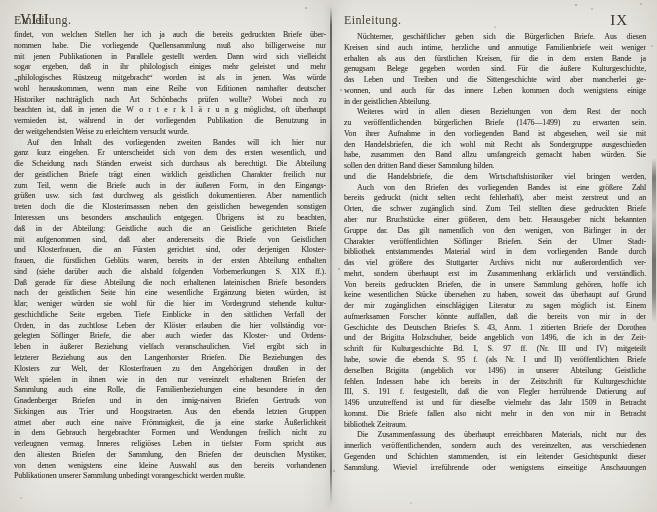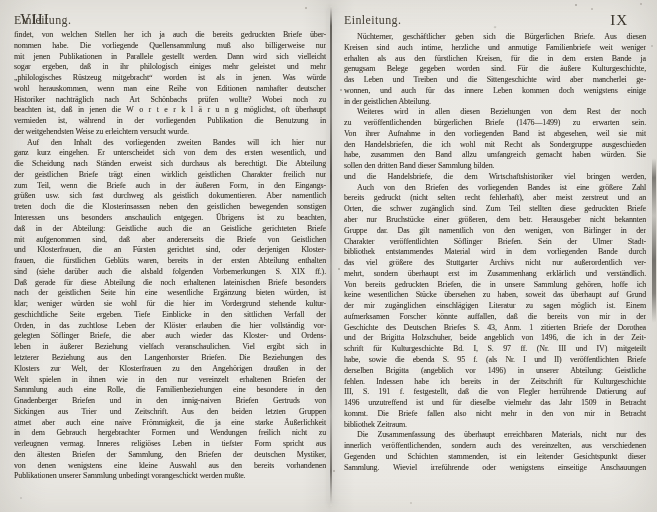--- a/index.html
+++ b/index.html
@@ -93,21 +93,21 @@
         <div class="line">klar; weniger würden sie wohl für die hier im Vordergrund stehende kultur-</div>
         <div class="line">geschichtliche Seite ergeben. Tiefe Einblicke in den sittlichen Verfall der</div>
         <div class="line">Orden, in das zuchtlose Leben der Klöster erlauben die hier vollständig vor-</div>
         <div class="line">gelegten Söflinger Briefe, die aber auch wieder das Kloster- und Ordens-</div>
         <div class="line">leben in äußerer Beziehung vielfach veranschaulichen. Viel ergibt sich in</div>
         <div class="line">letzterer Beziehung aus den Langenhorster Briefen. Die Beziehungen des</div>
         <div class="line">Klosters zur Welt, der Klosterfrauen zu den Angehörigen draußen in der</div>
         <div class="line">Welt spielen in ihnen wie in den nur vereinzelt erhaltenen Briefen der</div>
         <div class="line">Sammlung auch eine Rolle, die Familienbeziehungen eine besondere in den</div>
         <div class="line">Gnadenberger Briefen und in den innig-naiven Briefen Gertruds von</div>
-        <div class="line">Sickingen aus Trier und Zeitschrift. Aus den beiden letzten Gruppen</div>
+        <div class="line">Sickingen aus Trier und Hoogstraeten. Aus den ebenda letzten Gruppen</div>
         <div class="line">atmet aber auch eine naive Frömmigkeit, die ja eine starke Äußerlichkeit</div>
         <div class="line">in dem Gebrauch hergebrachter Formen und Wendungen freilich nicht zu</div>
         <div class="line">verleugnen vermag. Inneres religiöses Leben in tiefster Form spricht aus</div>
         <div class="line">den ältesten Briefen der Sammlung, den Briefen der deutschen Mystiker,</div>
         <div class="line">von denen wenigstens eine kleine Auswahl aus den bereits vorhandenen</div>
         <div class="line para-end">Publikationen unserer Sammlung unbedingt vorangeschickt werden mußte.</div>
       </div>
   </div>
 
   <div class="page right">

